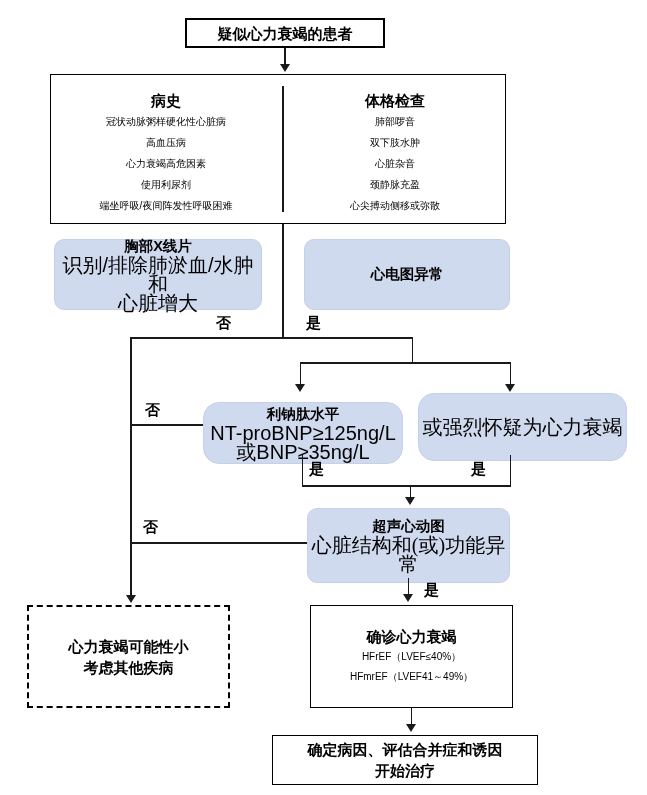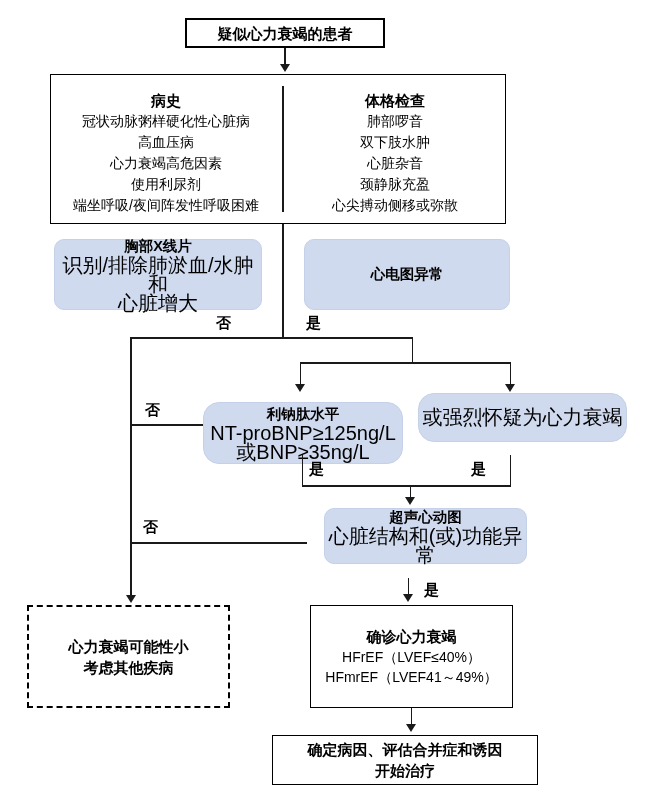--- a/index.html
+++ b/index.html
@@ -10,21 +10,21 @@
     font-family:"Liberation Sans","DejaVu Sans",sans-serif;
     color:#000;
     overflow:hidden;
   }
   .box{position:absolute;box-sizing:border-box;display:flex;flex-direction:column;align-items:center;justify-content:center;text-align:center;}
   .solid{border:2px solid #000;background:#fff;}
   .thinsolid{border:1.5px solid #000;background:#fff;}
   .dashedbox{border:2px dashed #000;background:#fff;}
   .blue{background:#d0daee;border-radius:10px;border:1px solid #c5d1e9;}
   .t{font-size:15px;font-weight:700;line-height:21px;}
-  .b{font-size:14px;font-weight:400;line-height:21px;}
+  .b{font-size:10px;font-weight:400;line-height:21px;}
   .b19{font-size:20px;font-weight:400;line-height:19px;}
   .t19{font-size:14.5px;font-weight:700;line-height:19px;}
   .hline{position:absolute;height:1.5px;background:#1a1a1a;}
   .vline{position:absolute;width:1.5px;background:#1a1a1a;}
   .ah{position:absolute;width:0;height:0;border-left:5px solid transparent;border-right:5px solid transparent;border-top:8px solid #1a1a1a;}
   .lbl{position:absolute;font-size:15px;font-weight:700;line-height:16px;}
   .col{position:absolute;display:flex;flex-direction:column;align-items:center;text-align:center;}
 </style>
 </head>
 <body>
@@ -84,36 +84,36 @@
   <div class="ah" style="left:295px;top:384px;"></div>
   <div class="vline" style="left:509.5px;top:362px;height:23px;"></div>
   <div class="ah" style="left:505px;top:384px;"></div>
 
   <div class="box blue" style="left:203px;top:393px;width:200px;height:62px;border-radius:16px;margin-top:9px;">
     <span class="t19">利钠肽水平</span>
     <span class="b19">NT-proBNP≥125ng/L</span>
     <span class="b19">或BNP≥35ng/L</span>
   </div>
 
-  <div class="box blue" style="left:418px;top:393px;width:209px;height:49px;border-radius:16px;">
+  <div class="box blue" style="left:418px;top:393px;width:209px;height:68px;border-radius:16px;">
     <span class="b19">或强烈怀疑为心力衰竭</span>
   </div>
 
   <div class="lbl" style="left:145px;top:402px;">否</div>
   <div class="hline" style="left:130px;top:424px;width:73px;"></div>
 
   <div class="lbl" style="left:309px;top:461px;">是</div>
   <div class="lbl" style="left:471px;top:461px;">是</div>
   <div class="vline" style="left:301.5px;top:455px;height:30px;"></div>
   <div class="vline" style="left:509.5px;top:455px;height:30px;"></div>
   <div class="hline" style="left:301.5px;top:485px;width:209.5px;"></div>
   <div class="vline" style="left:409.5px;top:485px;height:13px;"></div>
   <div class="ah" style="left:405px;top:497px;"></div>
 
-  <div class="box blue" style="left:324px;top:508px;width:203px;height:56px;">
+  <div class="box blue" style="left:307px;top:508px;width:203px;height:75px;font-family:Liberation Serif, serif;">
     <span class="t19">超声心动图</span>
     <span class="b19">心脏结构和(或)功能异常</span>
   </div>
 
   <div class="lbl" style="left:143px;top:519px;">否</div>
   <div class="hline" style="left:130px;top:542px;width:177px;"></div>
 
   <div class="vline" style="left:407.5px;top:578px;height:17px;"></div>
   <div class="ah" style="left:403px;top:594px;"></div>
   <div class="lbl" style="left:424px;top:582px;">是</div>

